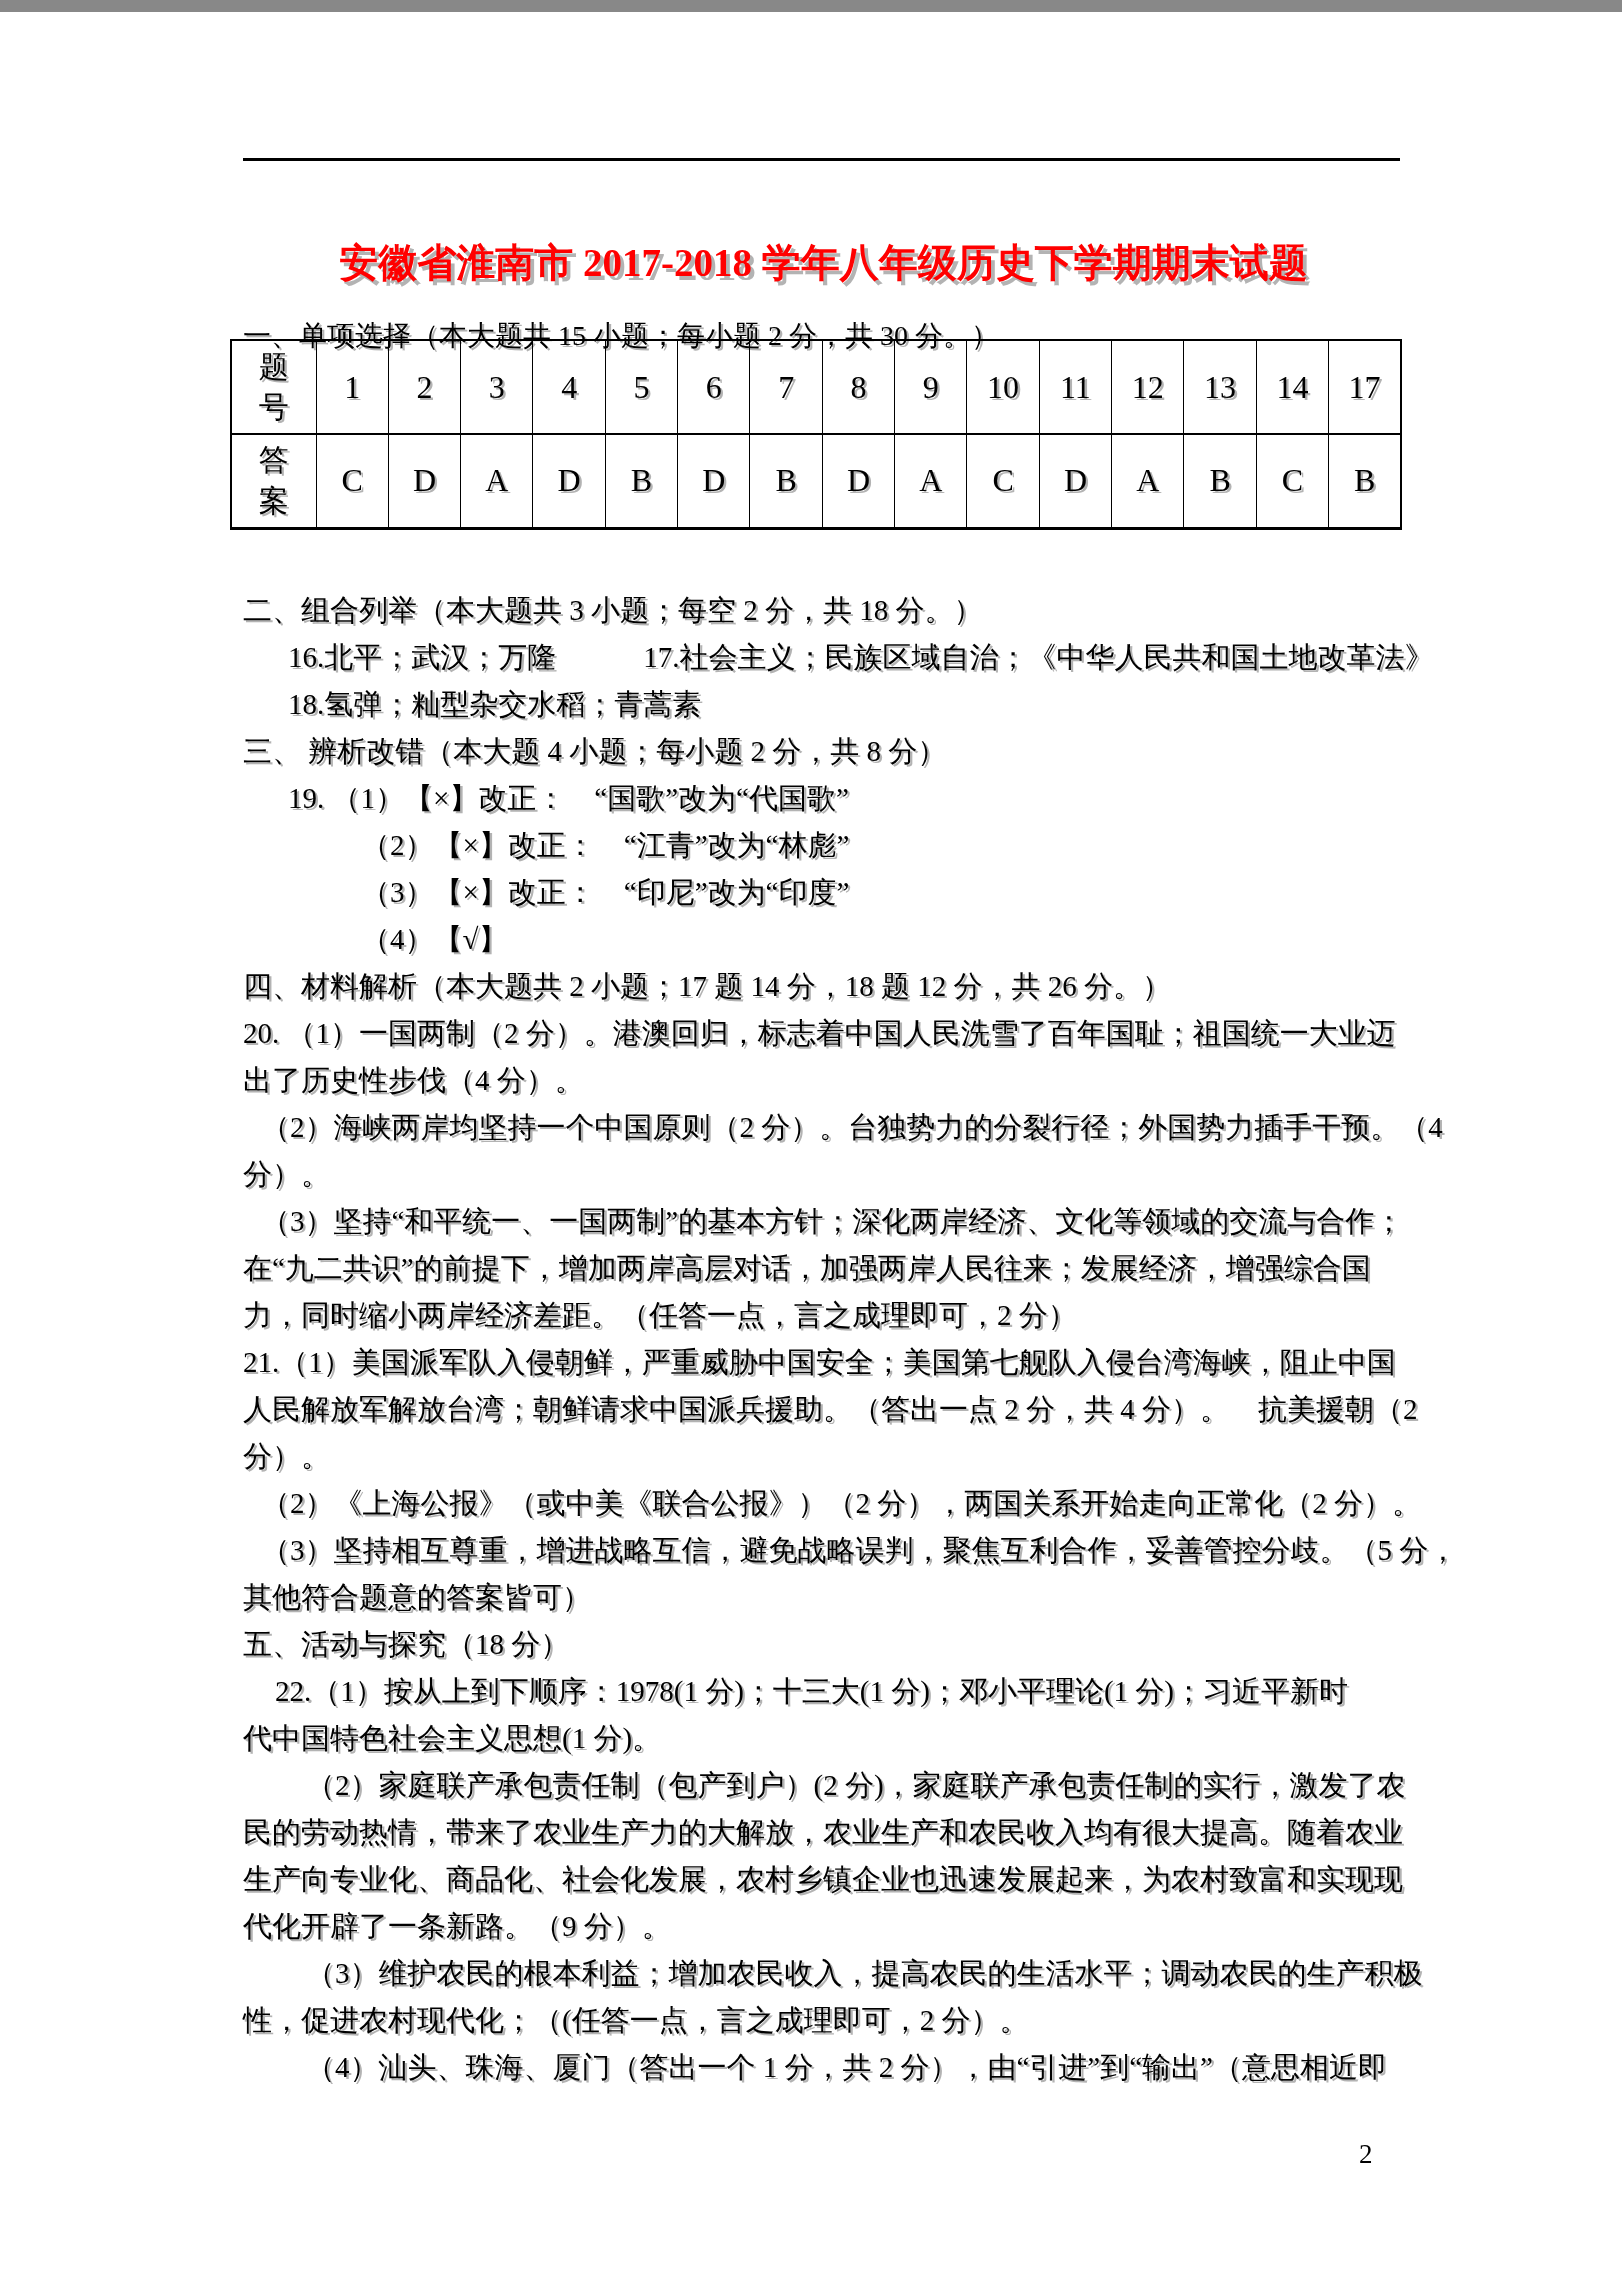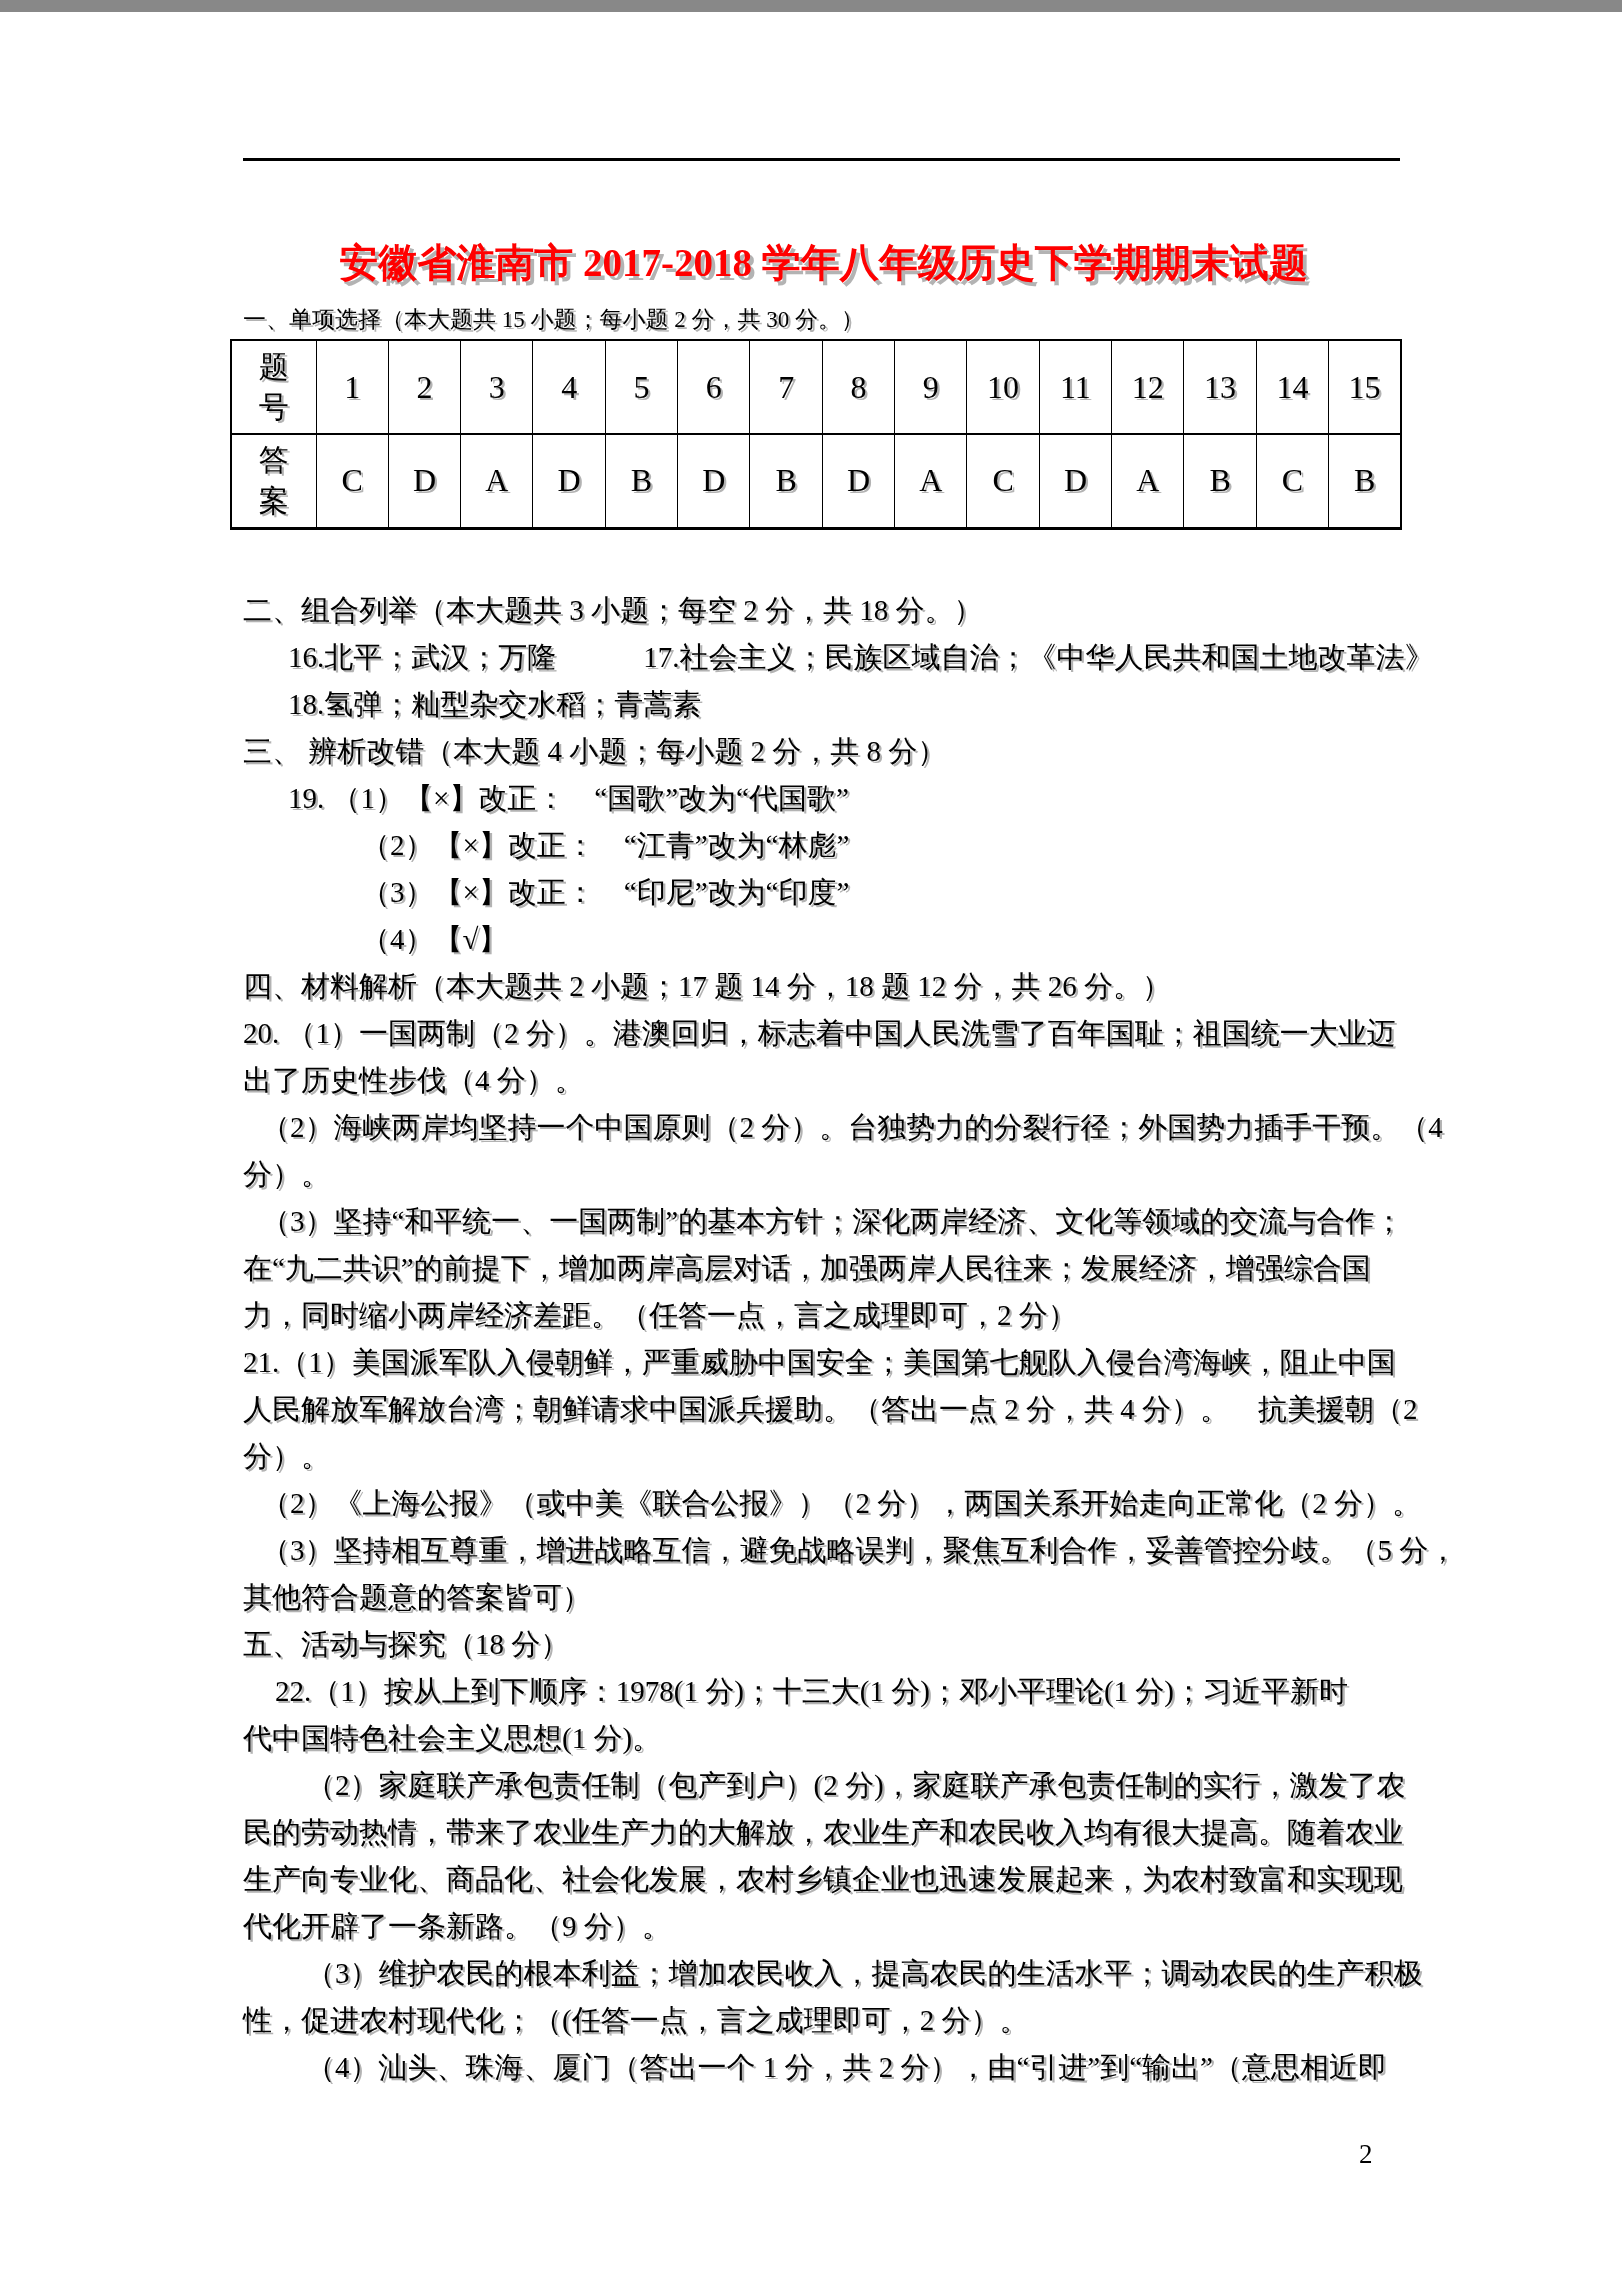--- a/index.html
+++ b/index.html
@@ -35,22 +35,22 @@
     font-size: 39px;
     font-weight: 700;
     color: var(--title-red, #ff0000);
     text-shadow: 3.8px 3.8px 0 var(--shadow, #b3b3b3);
     white-space: nowrap;
     letter-spacing: 0;
   }
   .section-heading {
     position: absolute;
     left: 243px;
-    top: 290px;
-    font-size: 23px;
+    top: 306px;
+    font-size: 28px;
     line-height: 35px;
     text-shadow: 2.3px 2.3px 0 var(--shadow, #b3b3b3);
     white-space: nowrap;
   }
   table.answer-table {
     position: absolute;
     left: 230px;
     top: 327px;
     width: 1172px;
     border-collapse: collapse;
@@ -123,21 +123,21 @@
           <td>5</td>
           <td>6</td>
           <td>7</td>
           <td>8</td>
           <td>9</td>
           <td>10</td>
           <td>11</td>
           <td>12</td>
           <td>13</td>
           <td>14</td>
-          <td>15</td>
+          <td>17</td>
         </tr>
         <tr>
           <td class="label-cell">答
 案</td>
           <td>C</td>
           <td>D</td>
           <td>A</td>
           <td>D</td>
           <td>B</td>
           <td>D</td>

